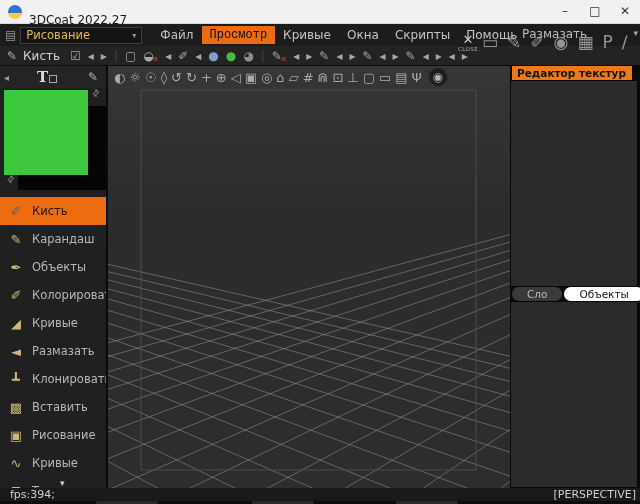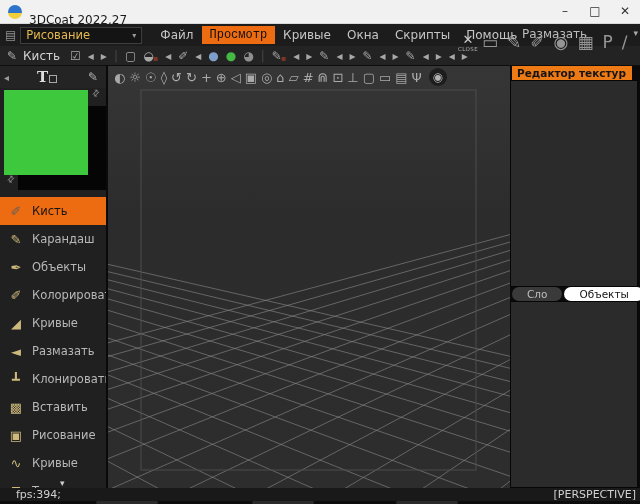--- a/index.html
+++ b/index.html
@@ -77,21 +77,21 @@
   .tex-tab{background:#ee7a16;color:#141414;font-size:10.5px;font-weight:bold;padding:1px 6px 1px 5px;margin-left:2px;white-space:nowrap;}
   .rp-body{position:absolute;left:0;width:128px;background:#2b2b2b;border:1px solid #060606;box-sizing:border-box;}
   .rp-body1{top:14px;height:207px;}
   .rp-tabrow2{top:221px;}
   .rp-body2{top:235px;height:187px;}
   .rp-tab{font-size:10.5px;padding:1px 15px;margin-left:2px;background:#3a3a3a;color:#bdbdbd;white-space:nowrap;border-radius:7px;}
   .rp-tab.active{background:#ffffff;color:#141414;}
 
   
   .statusbar{left:0;top:488px;width:640px;height:13px;background:#191919;display:flex;align-items:center;z-index:6;}
-  .fps{margin-left:16px;font-size:11px;color:#d0d0d0;}
+  .fps{margin-left:10px;font-size:11px;color:#d0d0d0;}
   .proj{margin-left:auto;margin-right:4px;font-size:11px;color:#d0d0d0;}
 
   
   .sliver{left:0;top:501px;width:640px;height:3px;background:#0c0c0c;}
   .blob{position:absolute;top:0;height:3px;width:62px;background:#2a2a2a;border-radius:2px;}
 </style>
 </head>
 <body>
 
 <div class="abs titlebar">

